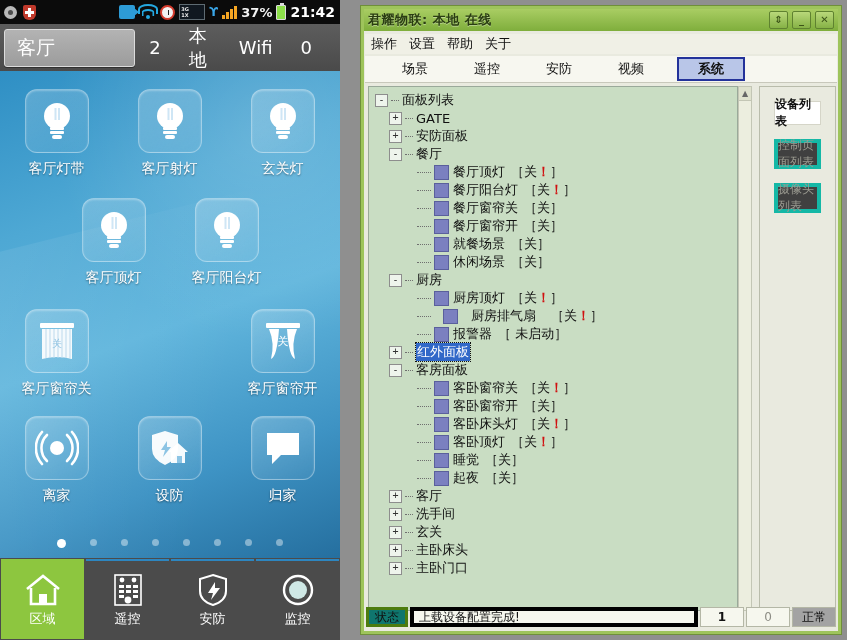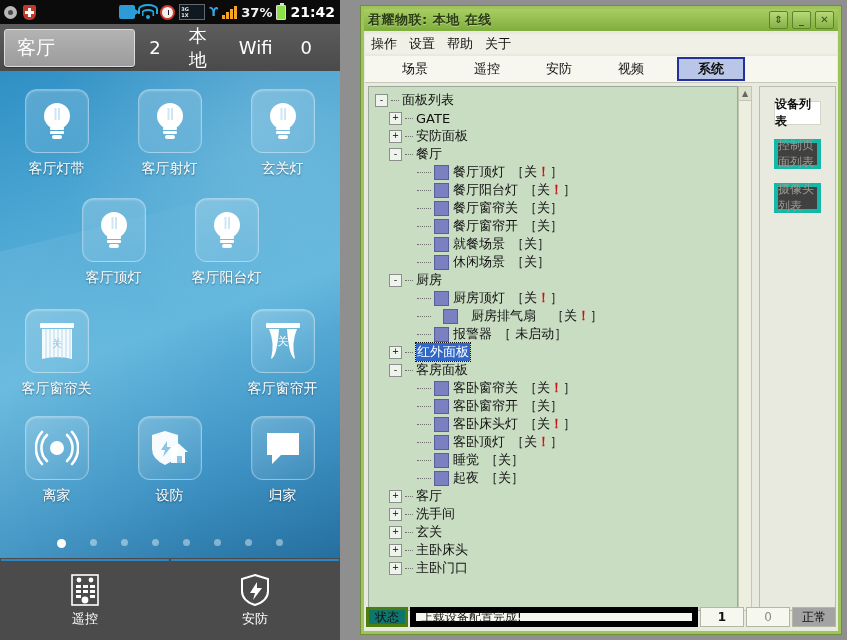--- a/index.html
+++ b/index.html
@@ -122,21 +122,21 @@
   .sarrow{height:13px;background:#dfe2ce;border-bottom:1px solid #c3c6b5;color:#666;font-size:8px;text-align:center;line-height:13px;}
 
   .sidebtns{position:absolute;left:391px;top:0;width:77px;height:525px;background:#e9eadf;
      border:1px solid #b9bcab;box-sizing:border-box;}
   .sbtn{height:22px;margin:14px;display:flex;align-items:center;justify-content:center;font-size:12px;}
   .sbtn.on{background:#ffffff;color:#111;font-weight:bold;border:1px solid #d5d5c8;}
   .sbtn.off{background:#404040;color:#9a9a90;border:4px solid #14b8a6;}
 
   .statusbar2{position:absolute;left:5px;bottom:7px;width:470px;height:20px;display:flex;align-items:stretch;gap:2px;}
   .st-lbl{width:36px;background:#0f766e;border:3px solid #4d7c0f;display:flex;align-items:center;justify-content:center;font-size:12px;color:#111;}
-  .st-msg{flex:1;background:#f6f7ee;border:6px solid #000000;display:flex;align-items:center;padding-left:5px;font-size:12px;color:#111;}
+  .st-msg{flex:1;background:#f6f7ee;border:4px solid #000000;display:flex;align-items:center;padding-left:5px;font-size:12px;color:#111;}
   .st-n{width:42px;background:#f6f7ee;border:1px solid #b4b7a6;display:flex;align-items:center;justify-content:center;font-size:12px;font-weight:bold;color:#111;}
   .st-n.grey{color:#8d8d85;font-weight:normal;}
   .st-ok{width:42px;background:#a3a3a3;border:1px solid #b4b7a6;display:flex;align-items:center;justify-content:center;font-size:12px;color:#111;}
 </style>
 </head>
 <body>
 
 <div class="root">
 
   <div class="phone">
@@ -349,20 +349,30 @@
         <i></i>
         <i></i>
         <i></i>
         <i></i>
         <i></i>
         <i></i>
       </div>
     </div>
 
     <div class="tabbar">
+      <div class="tb active">
+        <span style="display:block">
+          <svg class="gi" width="40" height="34" viewBox="0 0 40 34" fill="none" stroke="#ffffff" stroke-width="2.6">
+            <path d="M4 16 L20 3 L36 16"></path>
+              <path d="M8 15 V31 H32 V15"></path>
+              <rect x="16" y="21" width="8" height="10" fill="#ffffff" stroke="none"></rect>
+          </svg>
+        </span>
+        <span>区域</span>
+      </div>
       <div class="tb">
         <span style="display:block">
           <svg class="gi" width="34" height="34" viewBox="0 0 34 34">
             <rect x="4" y="2" width="26" height="30" fill="none" stroke="#fff" stroke-width="1.6"></rect>
             <circle cx="11" cy="7" r="2.4" fill="#fff"></circle>
               <circle cx="23" cy="7" r="2.4" fill="#fff"></circle>
             <rect x="8" y="12" width="5" height="3" fill="#fff"></rect>
               <rect x="15" y="12" width="5" height="3" fill="#fff"></rect>
               <rect x="22" y="12" width="5" height="3" fill="#fff"></rect>
             <rect x="8" y="17" width="5" height="3" fill="#fff"></rect>
@@ -377,20 +387,29 @@
       </div>
       <div class="tb">
         <span style="display:block">
           <svg class="gi" width="32" height="34" viewBox="0 0 32 34">
             <path d="M16 2 L29 6 V18 q0 10 -13 14 Q3 28 3 18 V6 z" fill="none" stroke="#fff" stroke-width="2"></path>
             <path d="M18 9 l-7 11 h5 l-2 7 9 -12 h-5 z" fill="#fff"></path>
           </svg>
         </span>
         <span>安防</span>
       </div>
+      <div class="tb">
+        <span style="display:block">
+          <svg class="gi" width="34" height="34" viewBox="0 0 34 34">
+            <circle cx="17" cy="17" r="14" fill="none" stroke="#fff" stroke-width="2.4"></circle>
+            <circle cx="17" cy="17" r="9" fill="#cfe8e5"></circle>
+          </svg>
+        </span>
+        <span>监控</span>
+      </div>
     </div>
   </div>
 
   <div class="win">
 
     <div class="titlebar">
       <div class="titletext">君耀物联: 本地 在线</div>
       <div class="wbtns">
         <div class="wb">⇕</div>
         <div class="wb">_</div>

